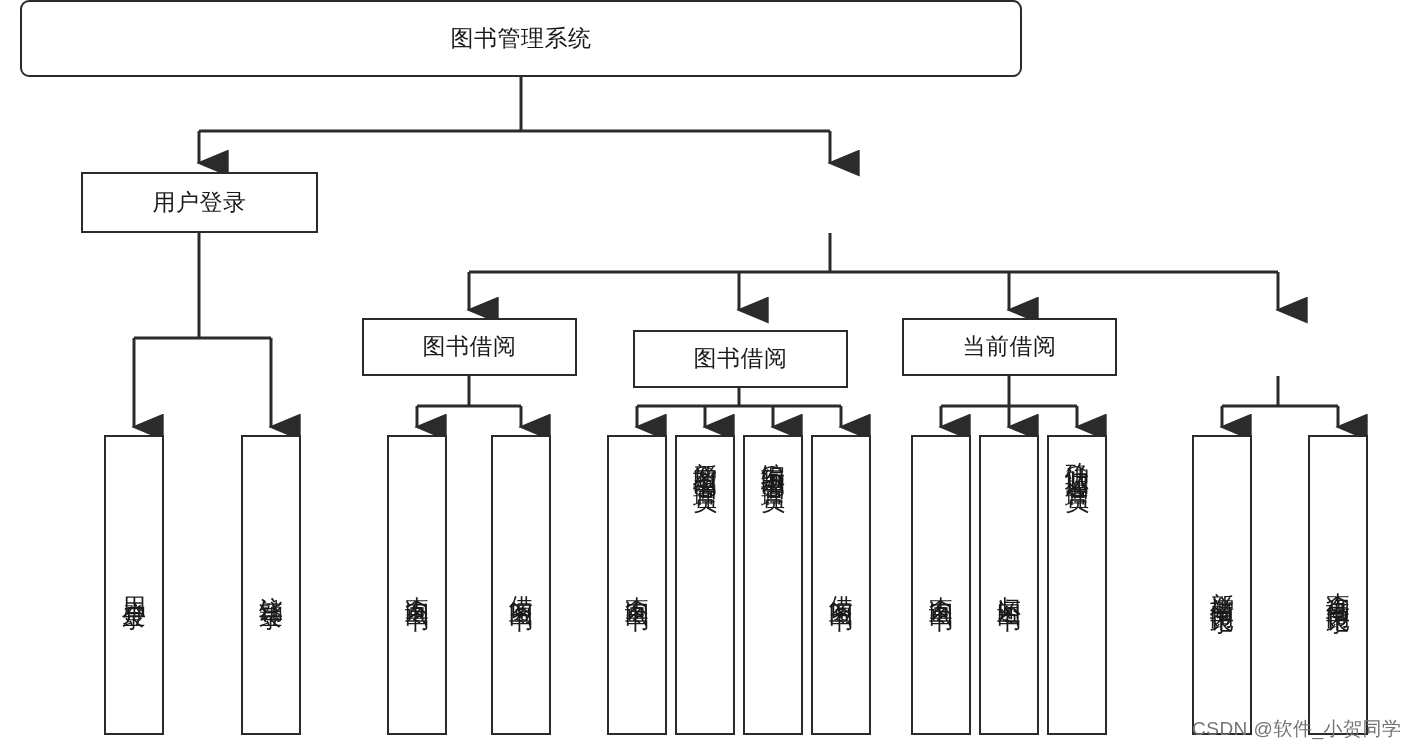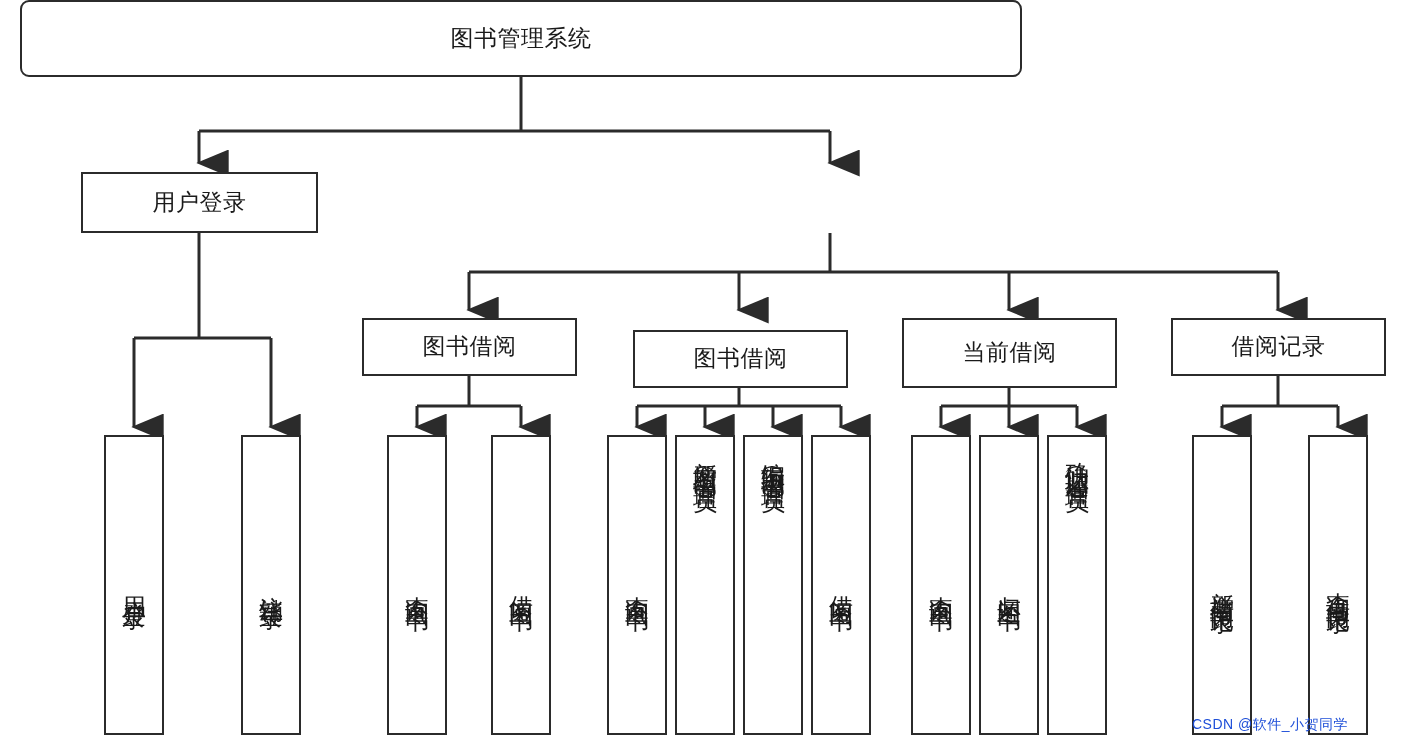--- a/index.html
+++ b/index.html
@@ -62,22 +62,22 @@
     line-height: 1.0;
     letter-spacing: 4px;
     white-space: nowrap;
   }
   .node.vert.mid {
     align-items: center;
     padding-top: 0;
   }
   .watermark {
     position: absolute;
-    color: #1d4ed8;
-    font-size: 14px;
+    color: #737373;
+    font-size: 19px;
     white-space: nowrap;
     letter-spacing: 0.5px;
   }
 </style>
 </head>
 <body>
 
 <div id="canvas">
 
   <svg id="edges" viewBox="0 0 1405 747" width="1405" height="747">
@@ -142,27 +142,24 @@
 
 
   <div class="node horiz" style="left:362px; top:318px; width:215px; height:58px;">
     <span class="label">图书借阅</span>
   </div>
 
   <div class="node horiz" style="left:633px; top:318px; width:215px; height:58px;margin-top:12px;">
     <span class="label">图书借阅</span>
   </div>
 
-  <div class="node horiz" style="left:902px; top:318px; width:215px; height:70px;">
+  <div class="node horiz" style="left:902px; top:318px; width:215px; height:58px;">
     <span class="label">当前借阅</span>
   </div>
 
-  <div class="node horiz" style="left:1171px; top:318px; width:215px; height:58px;">
-    <span class="label">借阅记录</span>
-  </div>
 
   <div class="node vert mid" style="left:104px; top:435px; width:60px; height:300px;">
     <span class="label">用户登录</span>
   </div>
 
   <div class="node vert mid" style="left:241px; top:435px; width:60px; height:300px;">
     <span class="label">注销登录</span>
   </div>
 
   <div class="node vert mid" style="left:387px; top:435px; width:60px; height:300px;">

